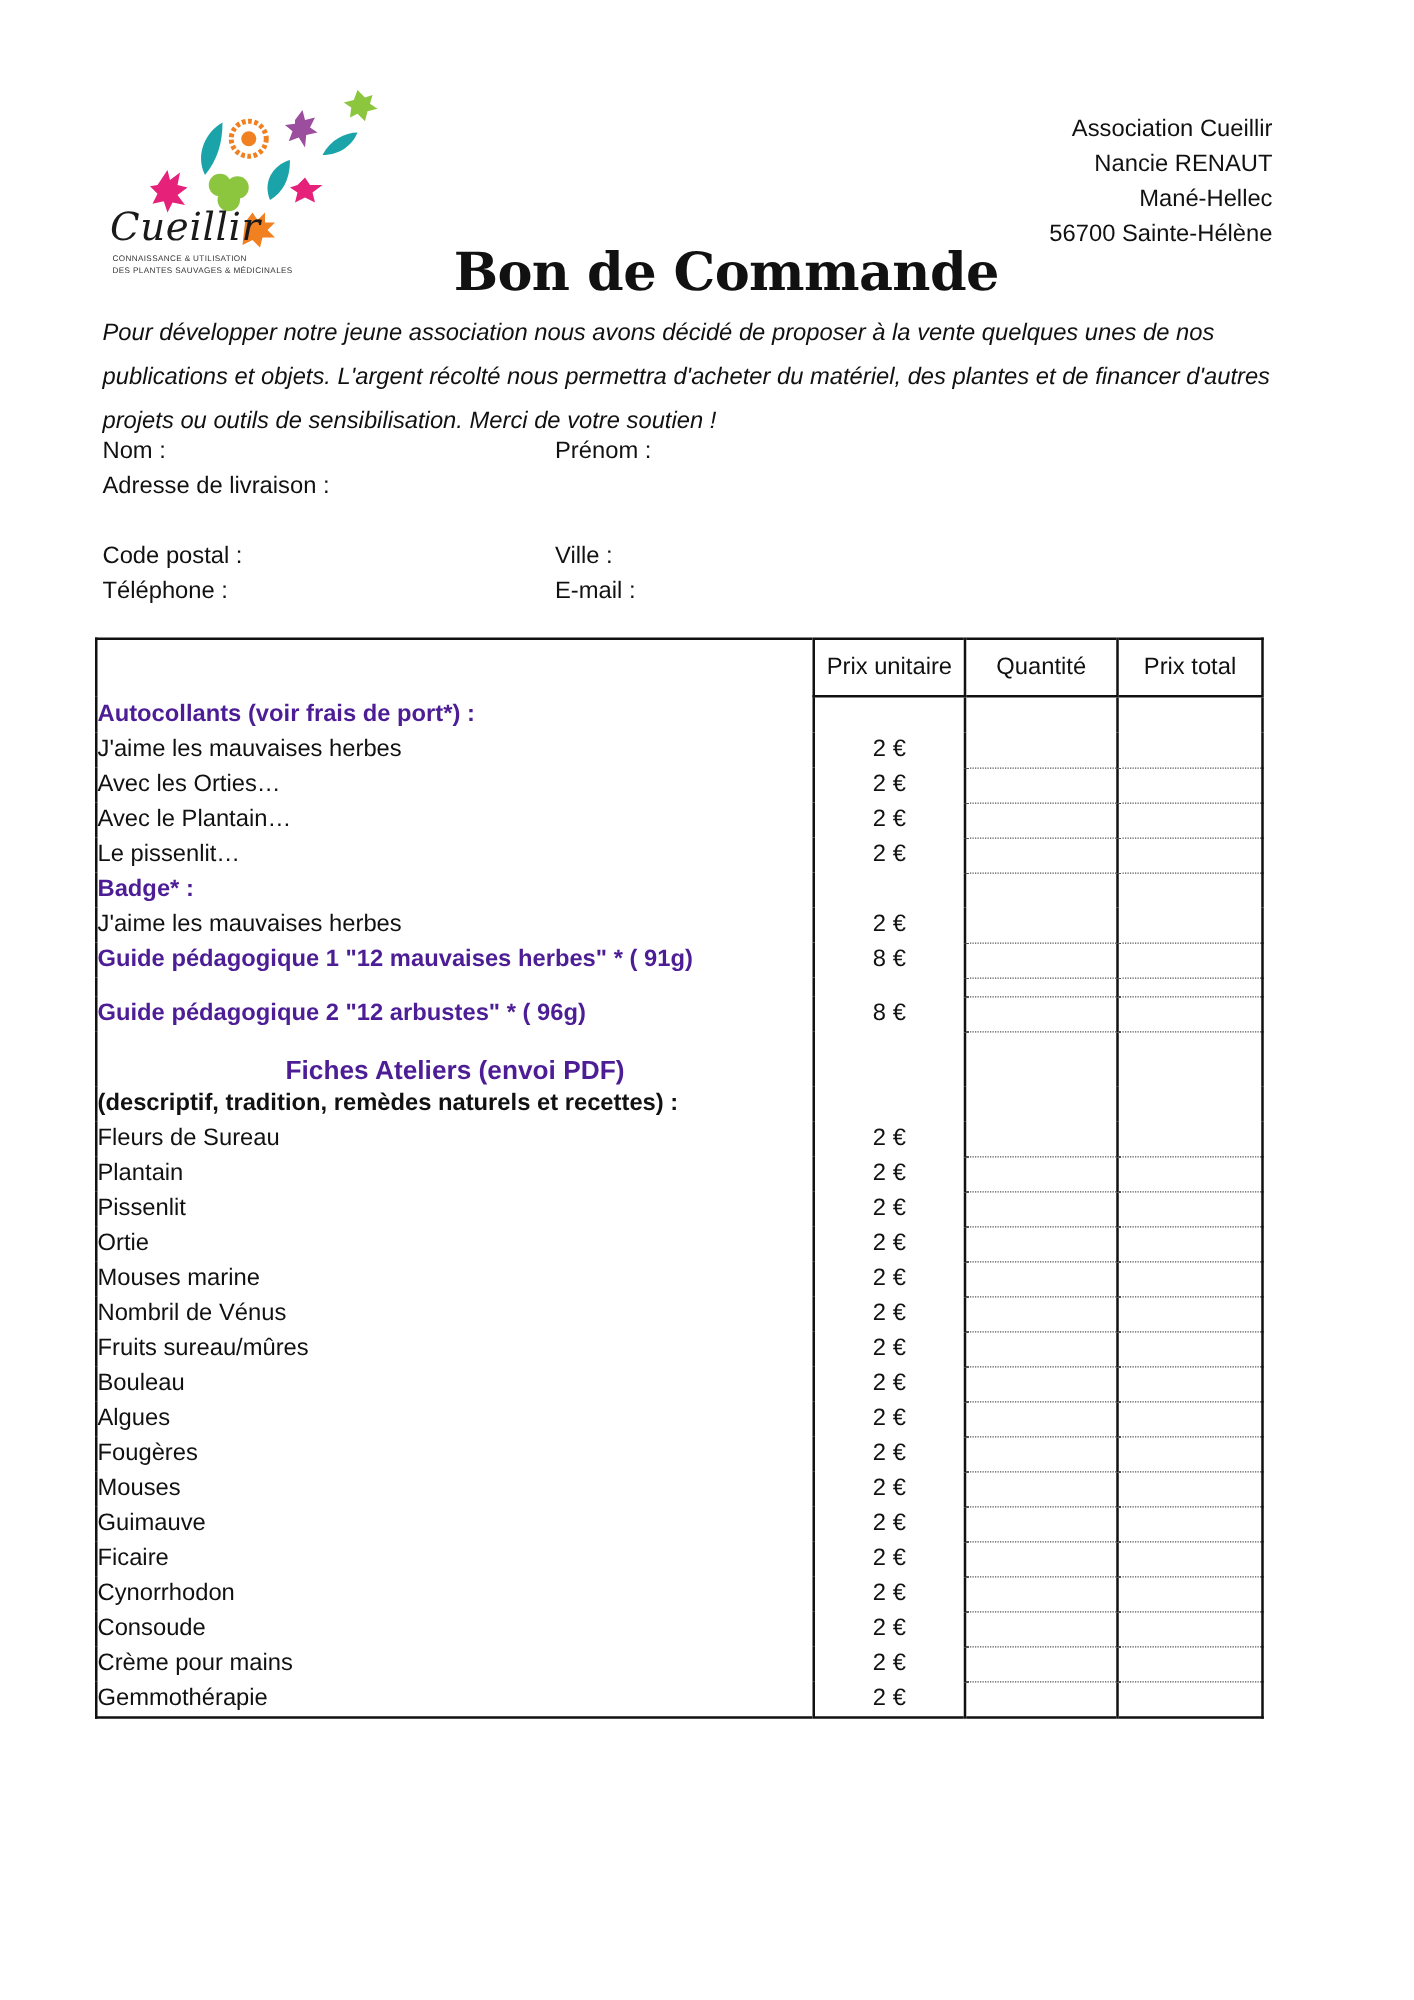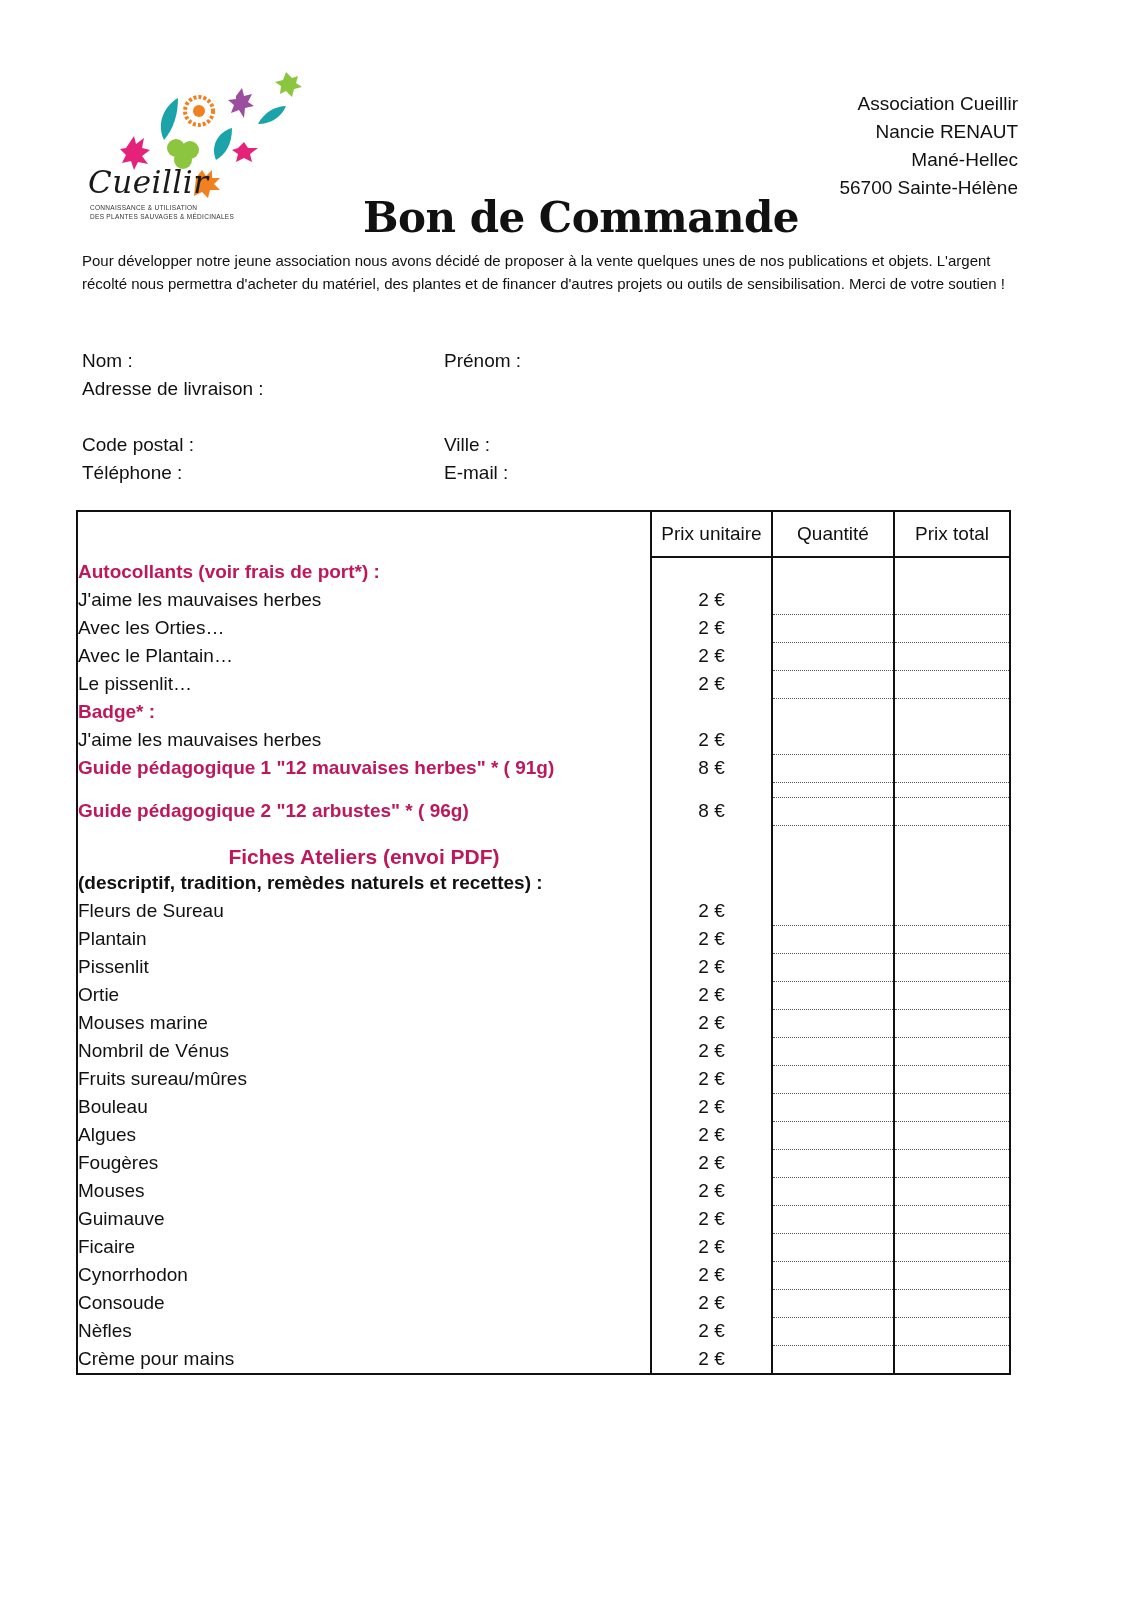--- a/index.html
+++ b/index.html
@@ -8,35 +8,35 @@
     .logo { position: absolute; left: 86px; top: 66px; width: 220px; height: 160px; }
     .logo svg { position: absolute; left: 0; top: 0; }
     .logo-word { position: absolute; left: 2px; top: 98px; font-family: "DejaVu Serif", serif;
                  font-size: 31px; color: #1a1a1a; letter-spacing: 0.5px; font-style: italic; }
     .logo-sub { position: absolute; left: 4px; top: 137px; font-size: 6.5px; line-height: 9px;
                 color: #333; letter-spacing: 0.3px; text-transform: uppercase; white-space: nowrap; }
     .address { position: absolute; right: 113px; top: 90px; text-align: right; font-size: 19px; line-height: 28px; }
     .address div { white-space: nowrap; }
     .title { position: absolute; left: 0; width: 1108px; top: 193px; text-align: center;
              font-family: "DejaVu Serif", serif; font-weight: bold; font-size: 42px; letter-spacing: -0.5px; padding-left: 27px; }
-    .intro { position: absolute; left: 82px; top: 249px; width: 940px; font-size: 15px; line-height: 23px; }
+    .intro { position: absolute; left: 82px; top: 249px; width: 940px; font-size: 19px; line-height: 35px; font-style: italic; }
     .fields { position: absolute; left: 82px; top: 347px; font-size: 19px; line-height: 28px; }
     .f { position: absolute; white-space: nowrap; }
     table.order { position: absolute; left: 76px; top: 510px; width: 935px; border-collapse: collapse;
                   border: 2px solid #111; font-size: 19px; }
     table.order td, table.order th { padding: 0; }
     col.c1 { width: 574px; } col.c2 { width: 121px; } col.c3 { width: 122px; } col.c4 { width: 116px; }
     th.h { height: 44px; font-weight: normal; text-align: center; border-left: 2px solid #111;
            border-bottom: 2px solid #111; white-space: nowrap; font-size: 19px; }
     th.h0 { border-bottom: none; }
     td.label { padding-left: 4px; height: 28px; white-space: nowrap; }
     td.price { text-align: center; border-left: 2px solid #111; height: 28px; }
     td.qty, td.tot { border-left: 2px solid #111; }
     td.dash { border-bottom: 1px dotted #555; }
-    .green { color: #be185d; font-weight: bold; }
+    .green { color: #4c1d95; font-weight: bold; }
     .center { text-align: center; padding-left: 0 !important; }
     .bold { font-weight: bold; }
   </style>
 </head>
 <body>
 
 <div class="logo">
   <svg width="220" height="110" viewBox="0 0 220 110">
 
     <path d="M200 6 l6 6 l6 -2 l-2 7 l6 4 l-8 2 l-2 8 l-6 -6 l-6 3 l1 -8 l-6 -4 l8 -2 z" fill="#8cc63f"></path>
@@ -263,25 +263,25 @@
         <td class="qty dash"></td>
         <td class="tot dash"></td>
       </tr>
       <tr>
         <td class="label">Consoude</td>
         <td class="price">2 €</td>
         <td class="qty dash"></td>
         <td class="tot dash"></td>
       </tr>
       <tr>
-        <td class="label">Nèfles</td>
-        <td class="price">2 €</td>
-        <td class="qty dash"></td>
-        <td class="tot dash"></td>
-      </tr>
-      <tr>
         <td class="label">Crème pour mains</td>
         <td class="price">2 €</td>
         <td class="qty dash"></td>
         <td class="tot dash"></td>
+      </tr>
+      <tr>
+        <td class="label">Gemmothérapie</td>
+        <td class="price">2 €</td>
+        <td class="qty"></td>
+        <td class="tot"></td>
       </tr>
     </tbody>
 </table>
 
 </body></html>

